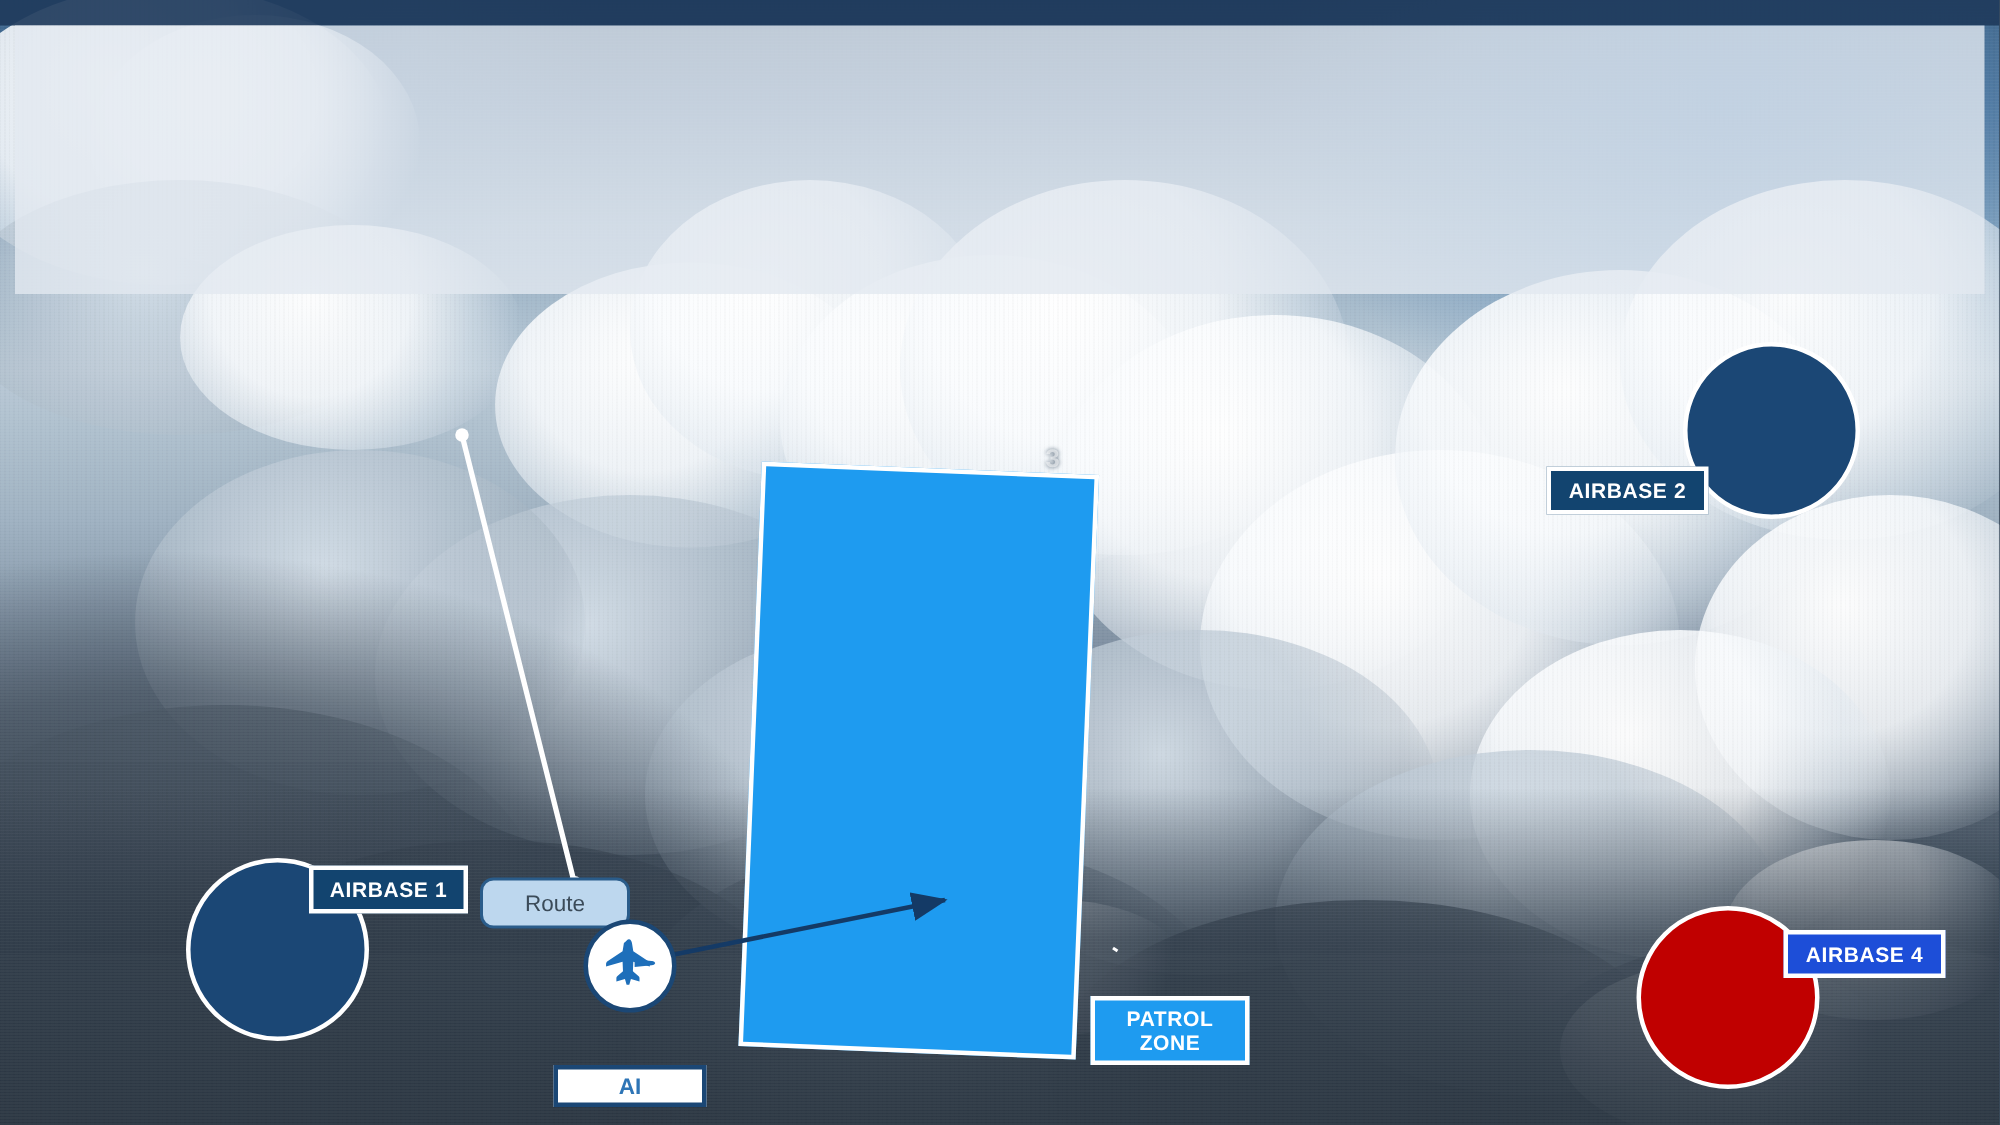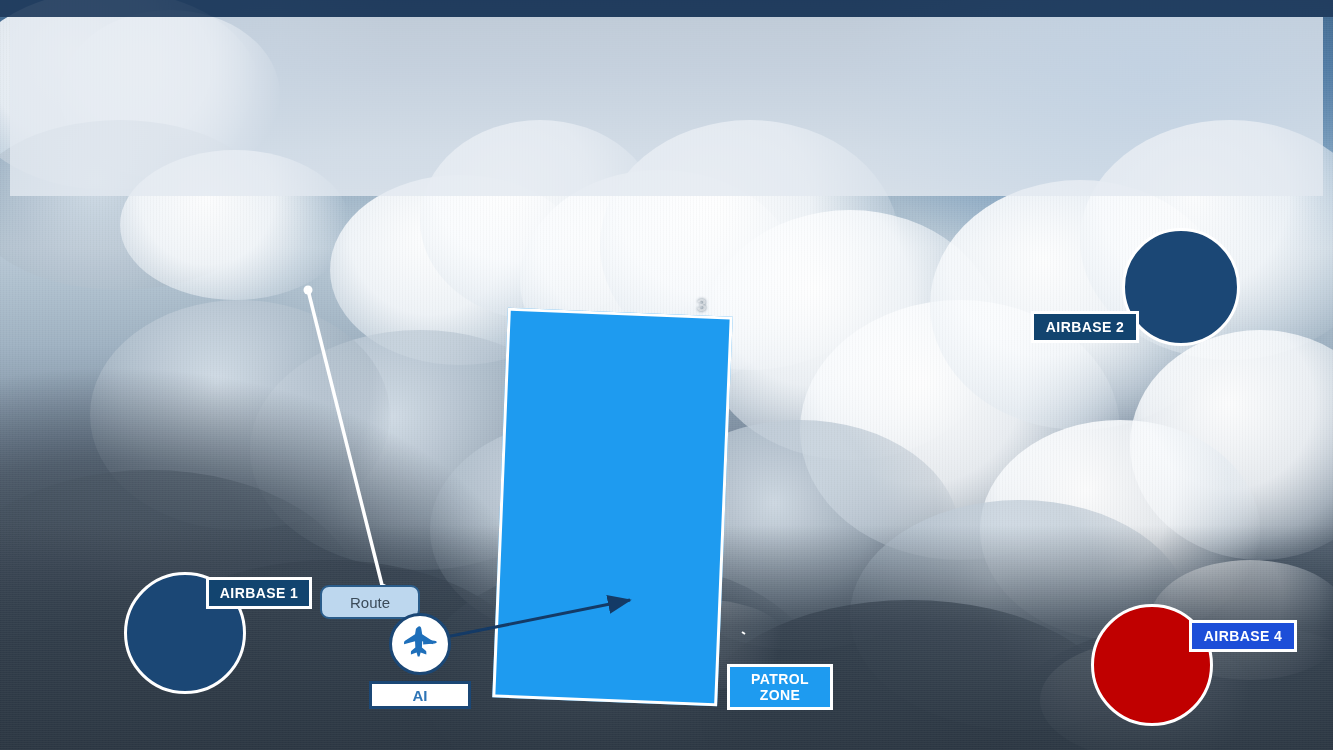--- a/index.html
+++ b/index.html
@@ -126,21 +126,21 @@
     box-sizing:border-box;
   }
 
   .ai-label{
     position:absolute;
     box-sizing:border-box;
     background:#ffffff;
     border:3px solid #1b4775;
     color:#2e75b6;
     display:flex;align-items:center;justify-content:center;
-    font-weight:bold;font-size:15px;
+    font-weight:bold;font-size:15px;margin-top:29px;
   }
 
   .route-box{
     position:absolute;
     box-sizing:border-box;
     background:#bdd7ee;
     border:2px solid #2a5c8a;
     border-radius:9px;
     color:#3b4b59;
     display:flex;align-items:center;justify-content:center;

